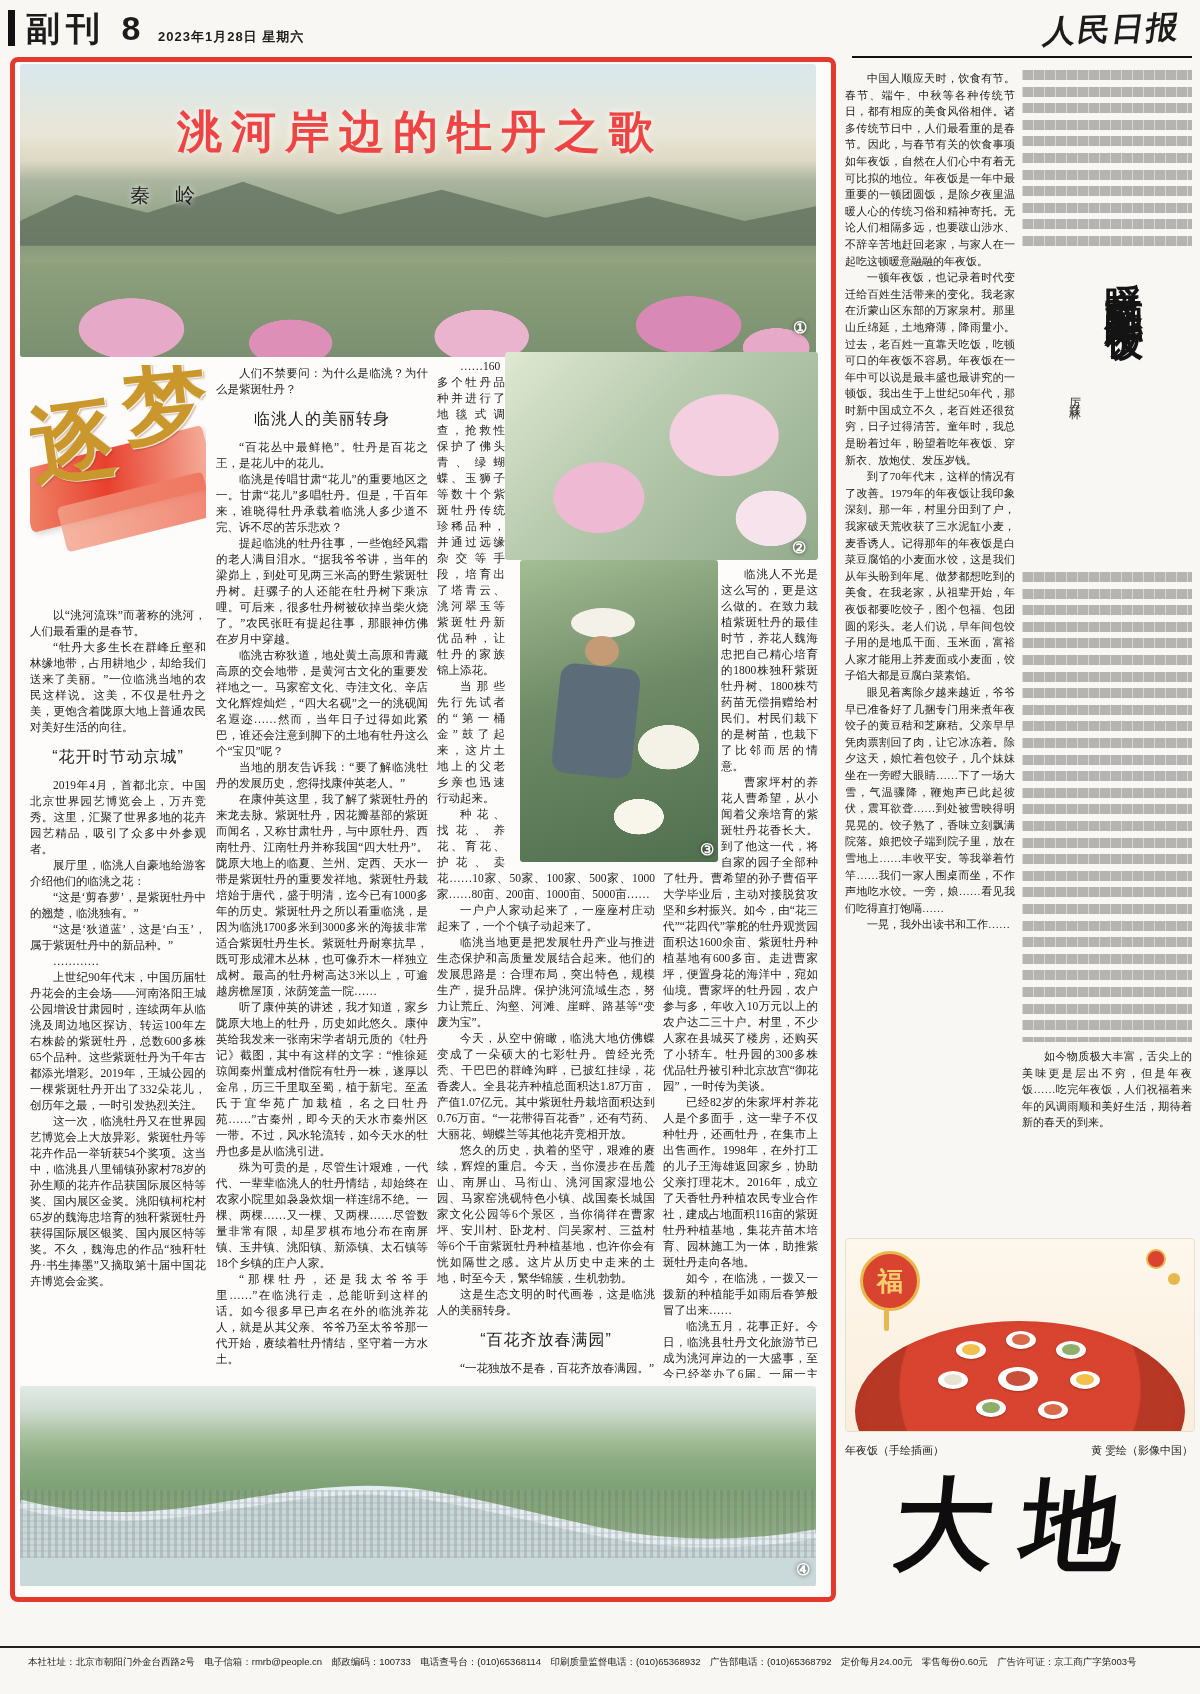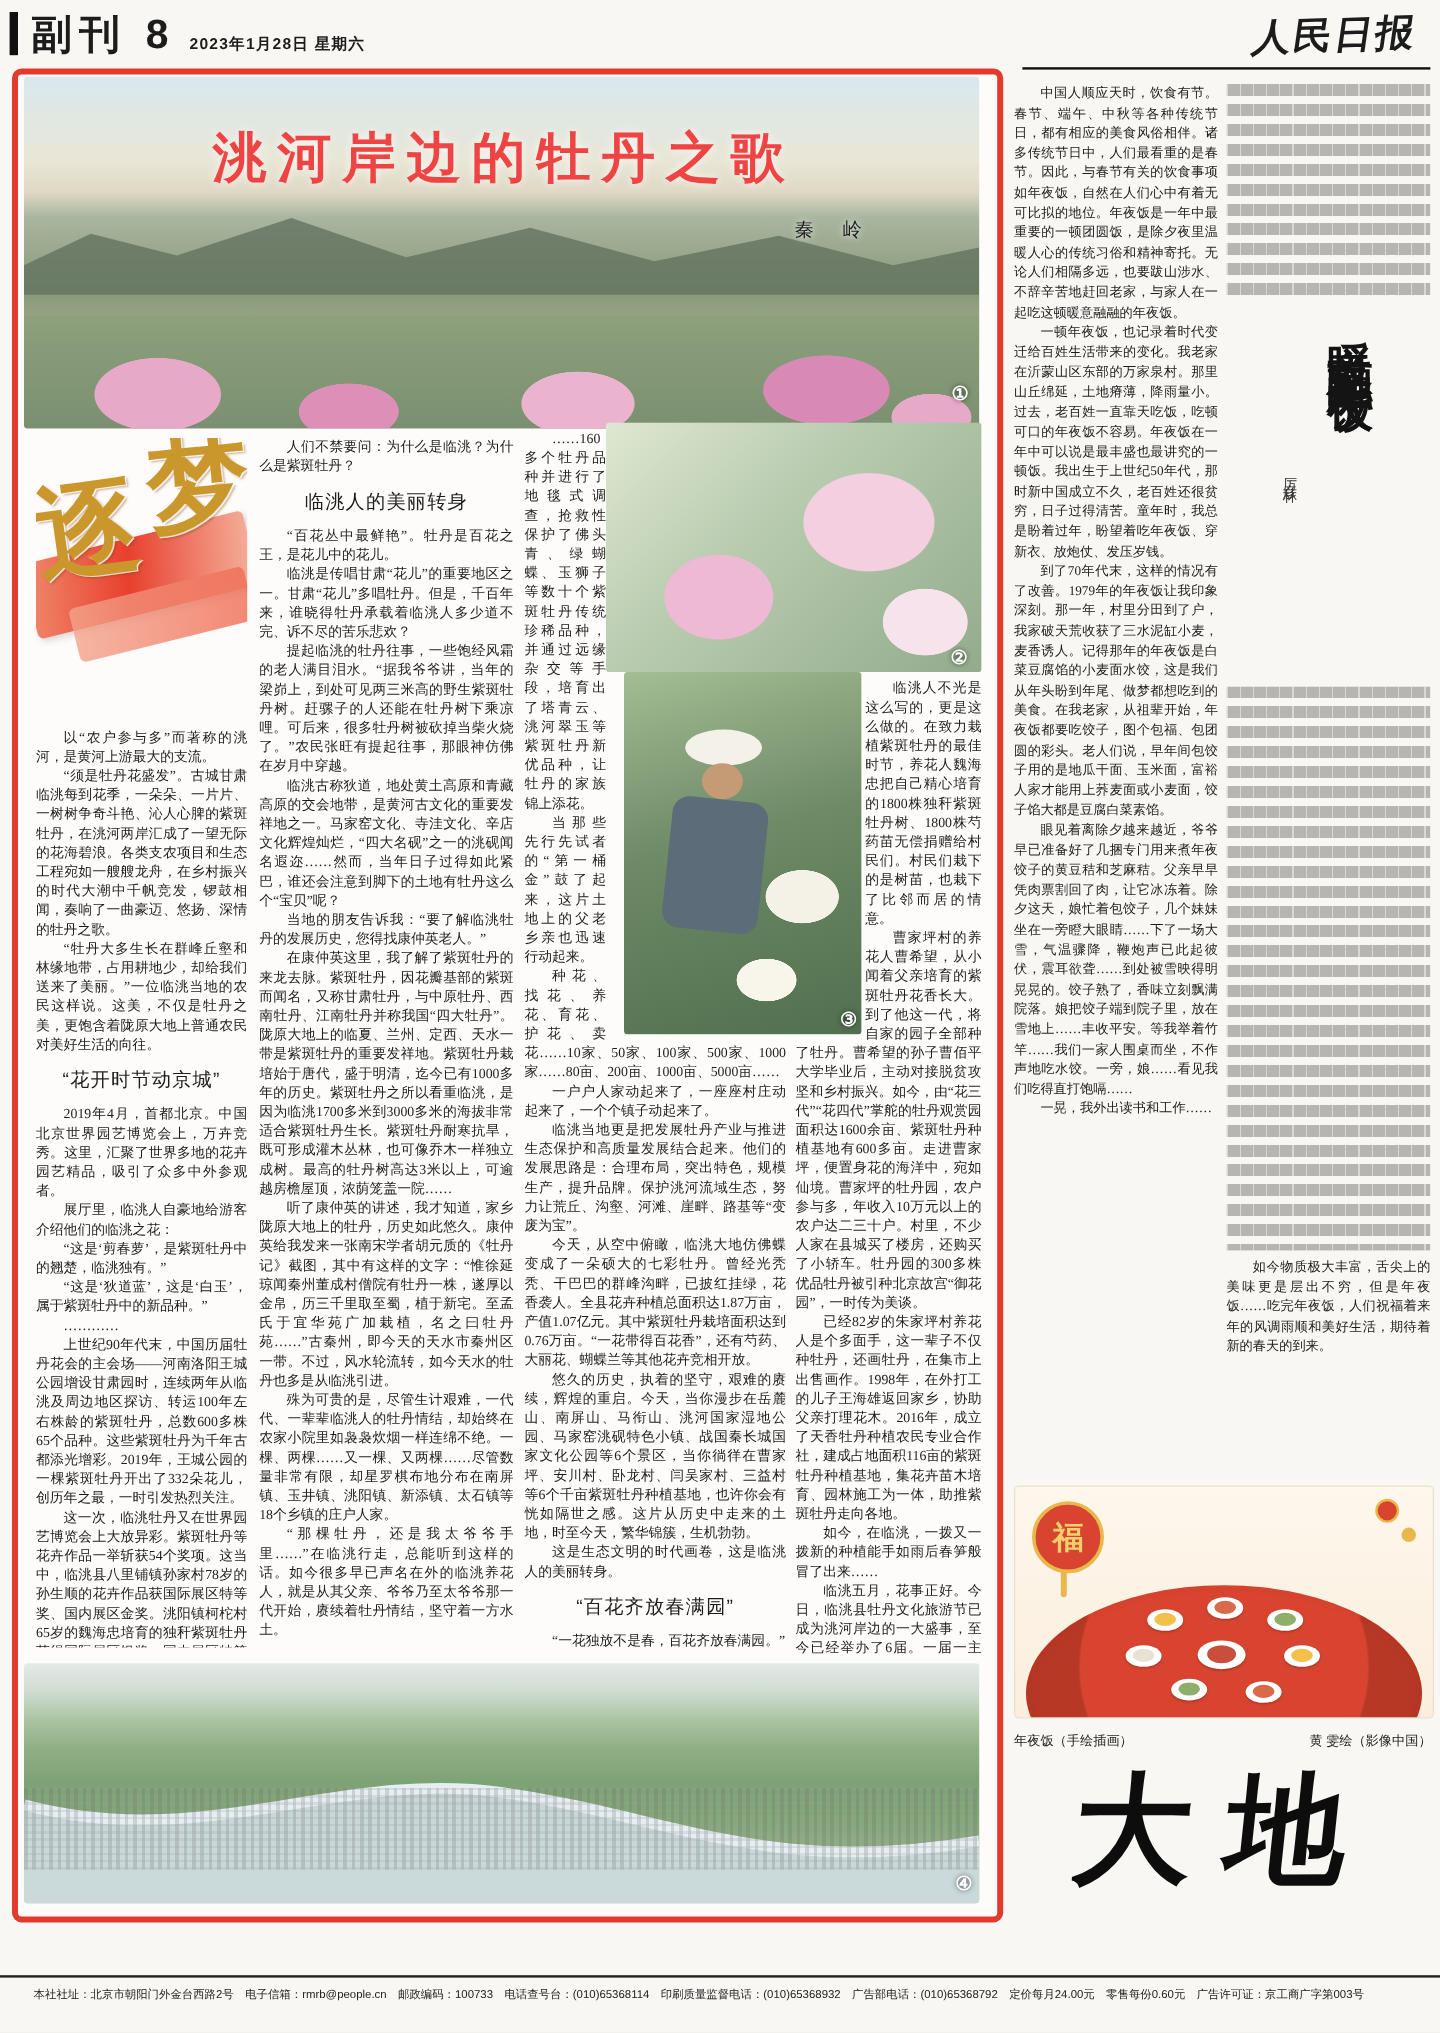--- a/index.html
+++ b/index.html
@@ -13,21 +13,21 @@
             font-size:13px;font-weight:bold;letter-spacing:1px;}
   .hdr-paper{position:absolute;right:20px;top:8px;font-family:"DejaVu Serif",serif;font-size:32px;
              font-weight:bold;transform:skewX(-10deg) rotate(-2deg);letter-spacing:2px;}
   .hdr-rule{position:absolute;left:852px;top:56px;width:340px;height:2px;background:#111;}
   
   .redbox{position:absolute;left:10px;top:57px;width:816px;height:1535px;border:5px solid #e23b2e;
           border-radius:8px;background:#fdfcfa;}
   .headline{position:absolute;left:130px;top:102px;width:580px;text-align:center;
             font-family:"Liberation Sans",sans-serif;font-size:45px;font-weight:bold;letter-spacing:9px;
             color:#ef4444;text-shadow:0 0 8px rgba(255,255,255,.85);z-index:5;}
-  .byline{position:absolute;left:148px;top:182px;width:580px;text-align:right;font-size:16px;
+  .byline{position:absolute;left:130px;top:182px;width:580px;text-align:left;font-size:20px;
           letter-spacing:10px;z-index:5;text-shadow:0 0 6px rgba(255,255,255,.9);}
   
   .photo{position:absolute;border-radius:3px;overflow:hidden;}
   .ph-top{left:20px;top:64px;width:796px;height:293px;
           background:linear-gradient(180deg,#d9e8ee 0%,#e9e6d6 24%,#ded8c4 33%,#aab5a0 40%,#96a589 52%,#8a9b7c 62%,#9aa987 72%,#b4b295 80%,#cbb1ad 88%,#c79fb4 100%);}
   .mtn{position:absolute;left:0;top:34%;width:100%;height:28%;background:#5f6f5c;opacity:.75;
        clip-path:polygon(0 70%,7% 38%,16% 60%,28% 22%,40% 62%,53% 32%,66% 66%,79% 40%,91% 70%,100% 52%,100% 100%,0 100%);}
   .fld{position:absolute;bottom:0;width:100%;height:32%;
        background:radial-gradient(95px 55px at 14% 70%,#e7a9c8 0 55%,rgba(0,0,0,0) 56%),
                   radial-gradient(75px 42px at 34% 85%,#dd8fb8 0 55%,rgba(0,0,0,0) 56%),
@@ -144,22 +144,21 @@
   <span class="mk" style="left:700px;top:840px;">③</span>
 
   <div class="col c1">
     <div class="badge">
       <div class="ribbon"></div>
       <div class="ribbon2"></div>
       <span class="bch bch1">逐</span>
       <span class="bch bch2">梦</span>
     </div>
     <div>
-        <p class="para">以“农户参与多”而著称的洮河，是黄河上游最大的支流。</p>
-        <p class="para">“须是牡丹花盛发”。古城甘肃临洮每到花季，一朵朵、一片片、一树树争奇斗艳、沁人心脾的紫斑牡丹，在洮河两岸汇成了一望无际的花海碧浪。各类支农项目和生态工程宛如一艘艘龙舟，在乡村振兴的时代大潮中千帆竞发，锣鼓相闻，奏响了一曲豪迈、悠扬、深情的牡丹之歌。</p>
+        <p class="para">以“洮河流珠”而著称的洮河，人们最看重的是春节。</p>
         <p class="para">“牡丹大多生长在群峰丘壑和林缘地带，占用耕地少，却给我们送来了美丽。”一位临洮当地的农民这样说。这美，不仅是牡丹之美，更饱含着陇原大地上普通农民对美好生活的向往。</p>
         <div class="subhead">“花开时节动京城”</div>
         <p class="para">2019年4月，首都北京。中国北京世界园艺博览会上，万卉竞秀。这里，汇聚了世界多地的花卉园艺精品，吸引了众多中外参观者。</p>
         <p class="para">展厅里，临洮人自豪地给游客介绍他们的临洮之花：</p>
         <p class="para">“这是‘剪春萝’，是紫斑牡丹中的翘楚，临洮独有。”</p>
         <p class="para">“这是‘狄道蓝’，这是‘白玉’，属于紫斑牡丹中的新品种。”</p>
         <p class="para">…………</p>
         <p class="para">上世纪90年代末，中国历届牡丹花会的主会场——河南洛阳王城公园增设甘肃园时，连续两年从临洮及周边地区探访、转运100年左右株龄的紫斑牡丹，总数600多株65个品种。这些紫斑牡丹为千年古都添光增彩。2019年，王城公园的一棵紫斑牡丹开出了332朵花儿，创历年之最，一时引发热烈关注。</p>
         <p class="para">这一次，临洮牡丹又在世界园艺博览会上大放异彩。紫斑牡丹等花卉作品一举斩获54个奖项。这当中，临洮县八里铺镇孙家村78岁的孙生顺的花卉作品获国际展区特等奖、国内展区金奖。洮阳镇柯柁村65岁的魏海忠培育的独秆紫斑牡丹获得国际展区银奖、国内展区特等奖。不久，魏海忠的作品“独秆牡丹·书生捧墨”又摘取第十届中国花卉博览会金奖。</p>
       </div>

